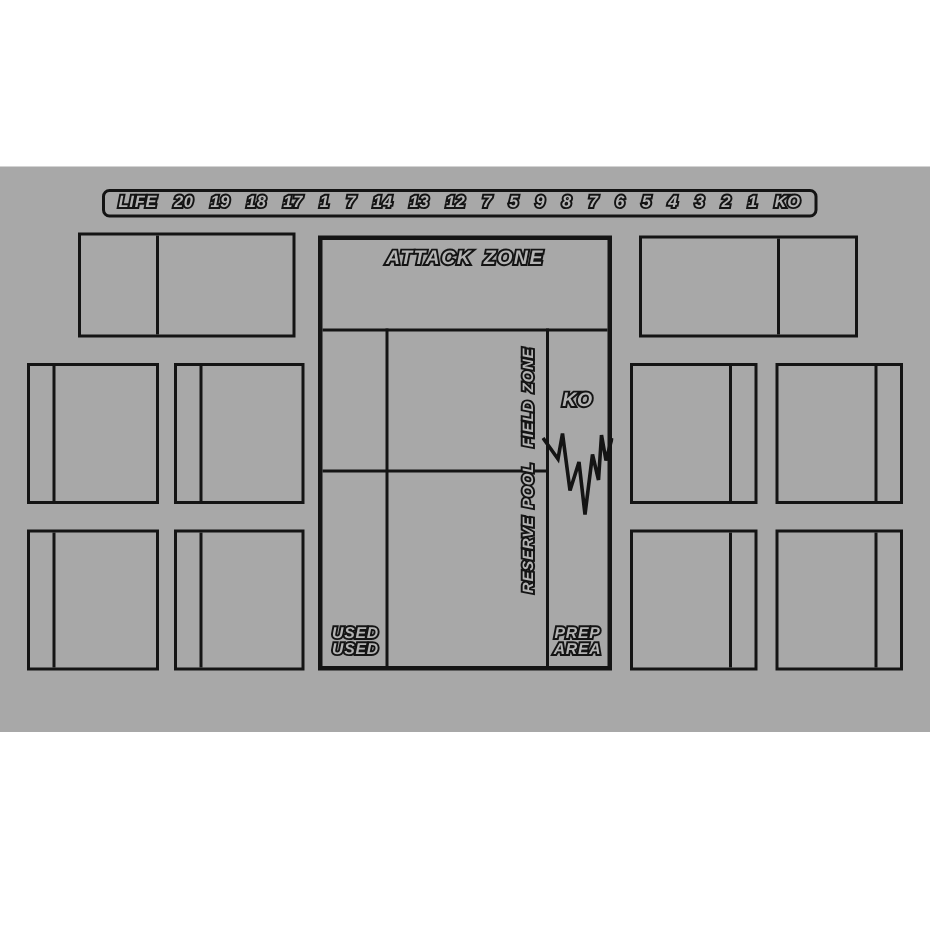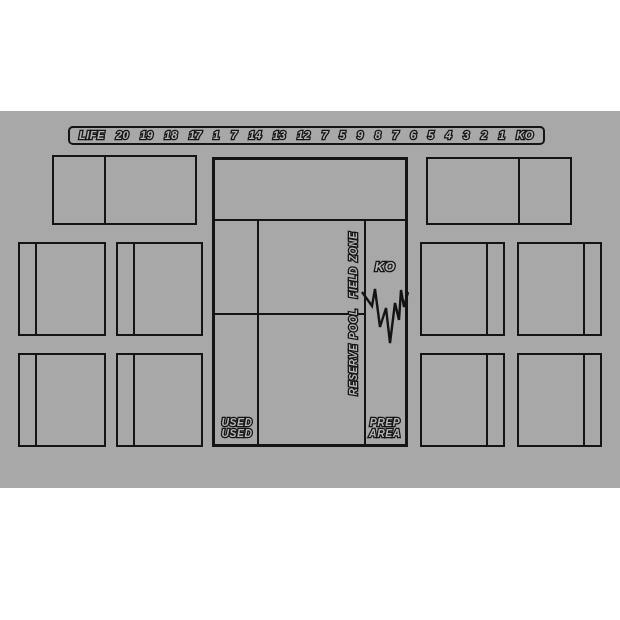--- a/index.html
+++ b/index.html
@@ -168,20 +168,21 @@
     <div class="zone" id="slot-h">
       <div class="vline"></div>
     </div>
 
     <div class="zone" id="center-area">
       <div class="hline" id="attack-divider"></div>
       <div class="hline" id="mid-divider"></div>
       <div class="vline" id="left-col-line"></div>
       <div class="vline" id="right-col-line"></div>
 
+      <div class="otext" id="attack-zone-label">ATTACK ZONE</div>
 
       <div class="otext vlabel" id="field-zone-label">FIELD ZONE</div>
 
       <div class="otext vlabel" id="reserve-pool-label">RESERVE POOL</div>
 
       <div class="otext" id="ko-label">KO</div>
 
       <svg id="ko-burst" width="48" height="64" viewBox="0 0 48 64">
         <polyline points="1,9 11,23 14,6 19,44 25,25 29,60 34,20 38,37 40,7 43,24 47,9" fill="none" stroke="#141414" stroke-width="2.4" stroke-linejoin="miter"></polyline>
       </svg>

